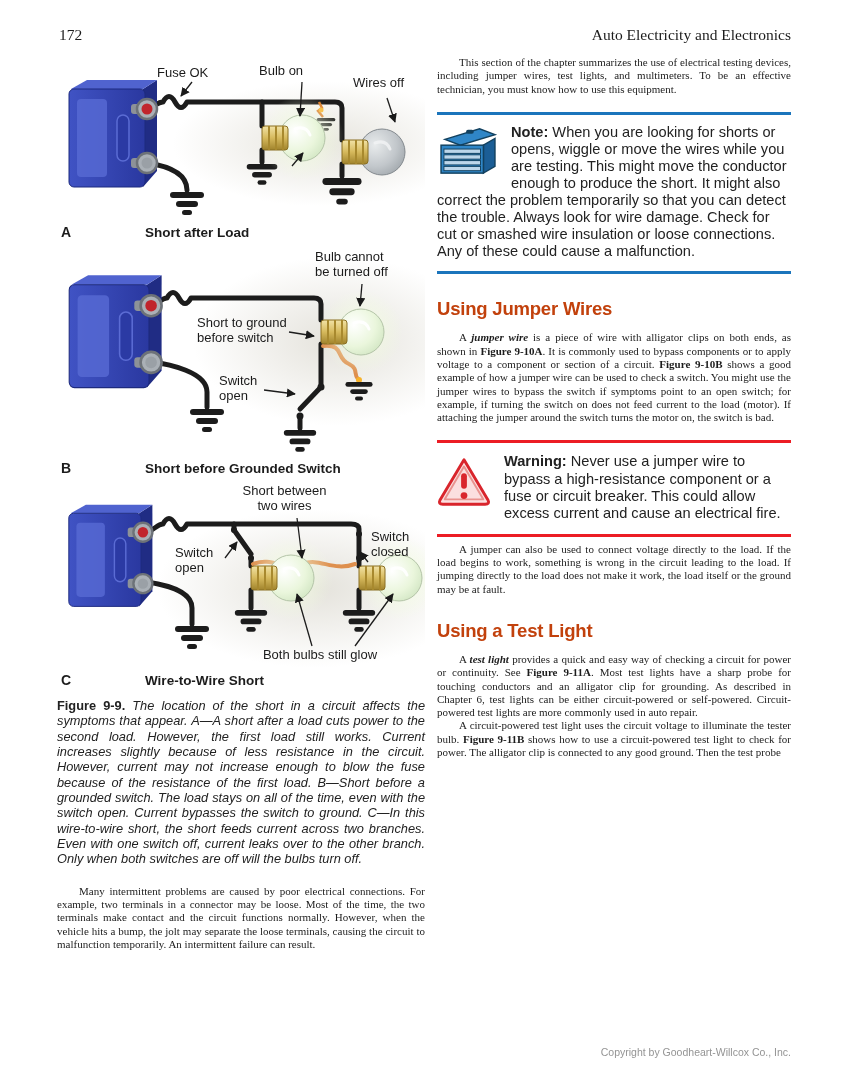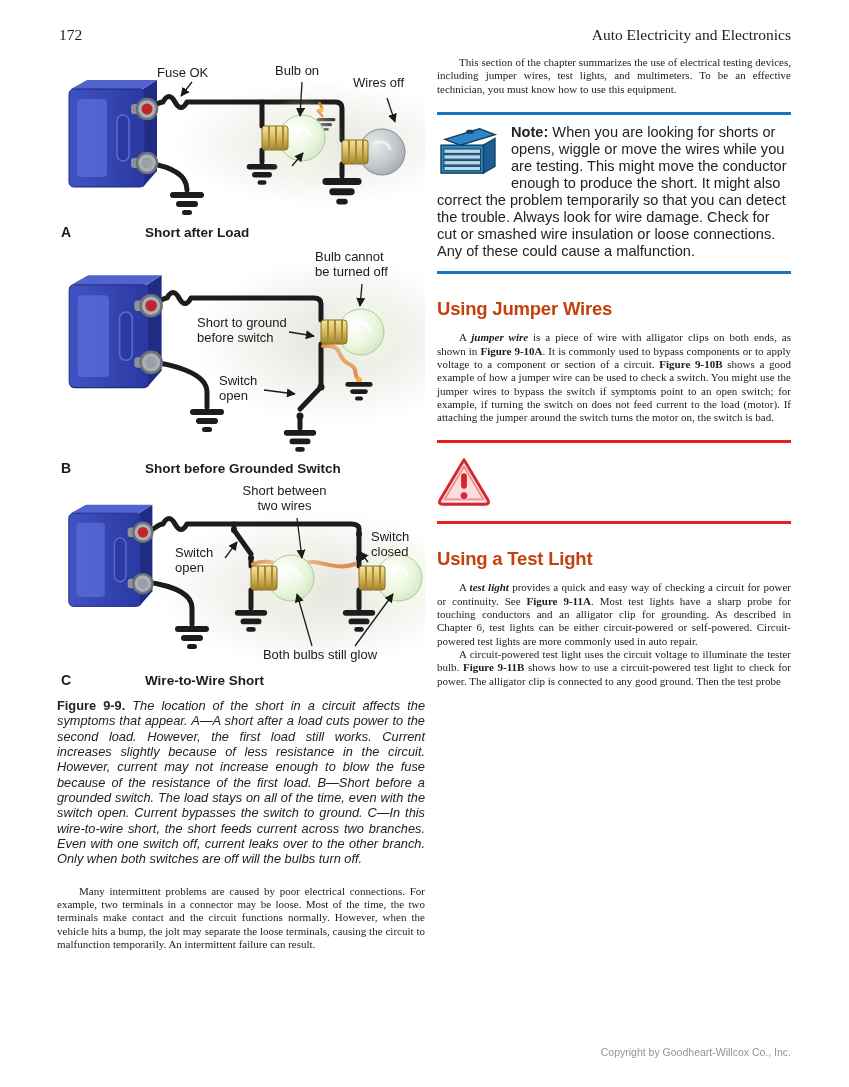--- a/index.html
+++ b/index.html
@@ -155,21 +155,21 @@
         <use href="#bulbOn" transform="translate(205,78)"></use>
         <use href="#bulbOff" transform="translate(285,92)"></use>
         <path class="arrowln" marker-end="url(#arrow)" d="M135,22 L124,36"></path>
         <path class="arrowln" marker-end="url(#arrow)" d="M245,22 L243,56"></path>
         <path class="arrowln" marker-end="url(#arrow)" d="M330,38 L338,62"></path>
         <path class="arrowln" marker-end="url(#arrow)" d="M235,106 L246,93"></path>
       </svg>
       <div class="dlabel" style="left:100px;top:6px">
           <div>Fuse OK</div>
         </div>
-      <div class="dlabel" style="left:218px;top:4px">
+      <div class="dlabel" style="left:202px;top:4px">
           <div>Bulb on</div>
         </div>
       <div class="dlabel" style="left:296px;top:16px">
           <div>Wires off</div>
         </div>
       <div class="dletter">A</div>
       <div class="dtitle">Short after Load</div>
     </div>
 
     <div class="diagram dg-b">
@@ -279,22 +279,24 @@
 
     <p class="serif indent"><span>A </span><b><i>jumper wire</i></b><span> is a piece of wire with alligator clips on both ends, as shown in </span><b>Figure 9-10A</b><span>. It is commonly used to bypass components or to apply voltage to a component or section of a circuit. </span><b>Figure 9-10B</b><span> shows a good example of how a jumper wire can be used to check a switch. You might use the jumper wires to bypass the switch if symptoms point to an open switch; for example, if turning the switch on does not feed current to the load (motor). If attaching the jumper around the switch turns the motor on, the switch is bad.</span></p>
 
     <div class="warn-box">
       <svg class="box-icon" viewBox="0 0 56 52">
         <path d="M28,3 L53,45 Q55,49 50,49 L6,49 Q1,49 3,45 Z" fill="#fbdfdf" stroke="#d9252c" stroke-width="3" stroke-linejoin="round"></path>
         <path d="M28,10 L48,44 L8,44 Z" fill="none" stroke="#e9938f" stroke-width="2" stroke-linejoin="round"></path>
         <rect x="25" y="17" width="6" height="16" rx="3" fill="#d9252c"></rect>
         <circle cx="28" cy="40" r="3.5" fill="#d9252c"></circle>
       </svg>
-    </div>
-
+      <div><span class="box-label">Warning:</span><span> Never use a jumper wire to bypass a high-resistance component or a fuse or circuit breaker. This could allow excess current and cause an electrical fire.</span></div>
+    </div>
+
+    <p class="serif indent">A jumper can also be used to connect voltage directly to the load. If the load begins to work, something is wrong in the circuit leading to the load. If jumping directly to the load does not make it work, the load itself or the ground may be at fault.</p>
 
     <h2 class="sub-h">Using a Test Light</h2>
 
     <p class="serif indent"><span>A </span><b><i>test light</i></b><span> provides a quick and easy way of checking a circuit for power or continuity. See </span><b>Figure 9-11A</b><span>. Most test lights have a sharp probe for touching conductors and an alligator clip for grounding. As described in Chapter 6, test lights can be either circuit-powered or self-powered. Circuit-powered test lights are more commonly used in auto repair.</span></p>
 
     <p class="serif indent"><span>A circuit-powered test light uses the circuit voltage to illuminate the tester bulb. </span><b>Figure 9-11B</b><span> shows how to use a circuit-powered test light to check for power. The alligator clip is connected to any good ground. Then the test probe</span></p>
   </div>
 
   <div class="footer">Copyright by Goodheart-Willcox Co., Inc.</div>
 </div>

